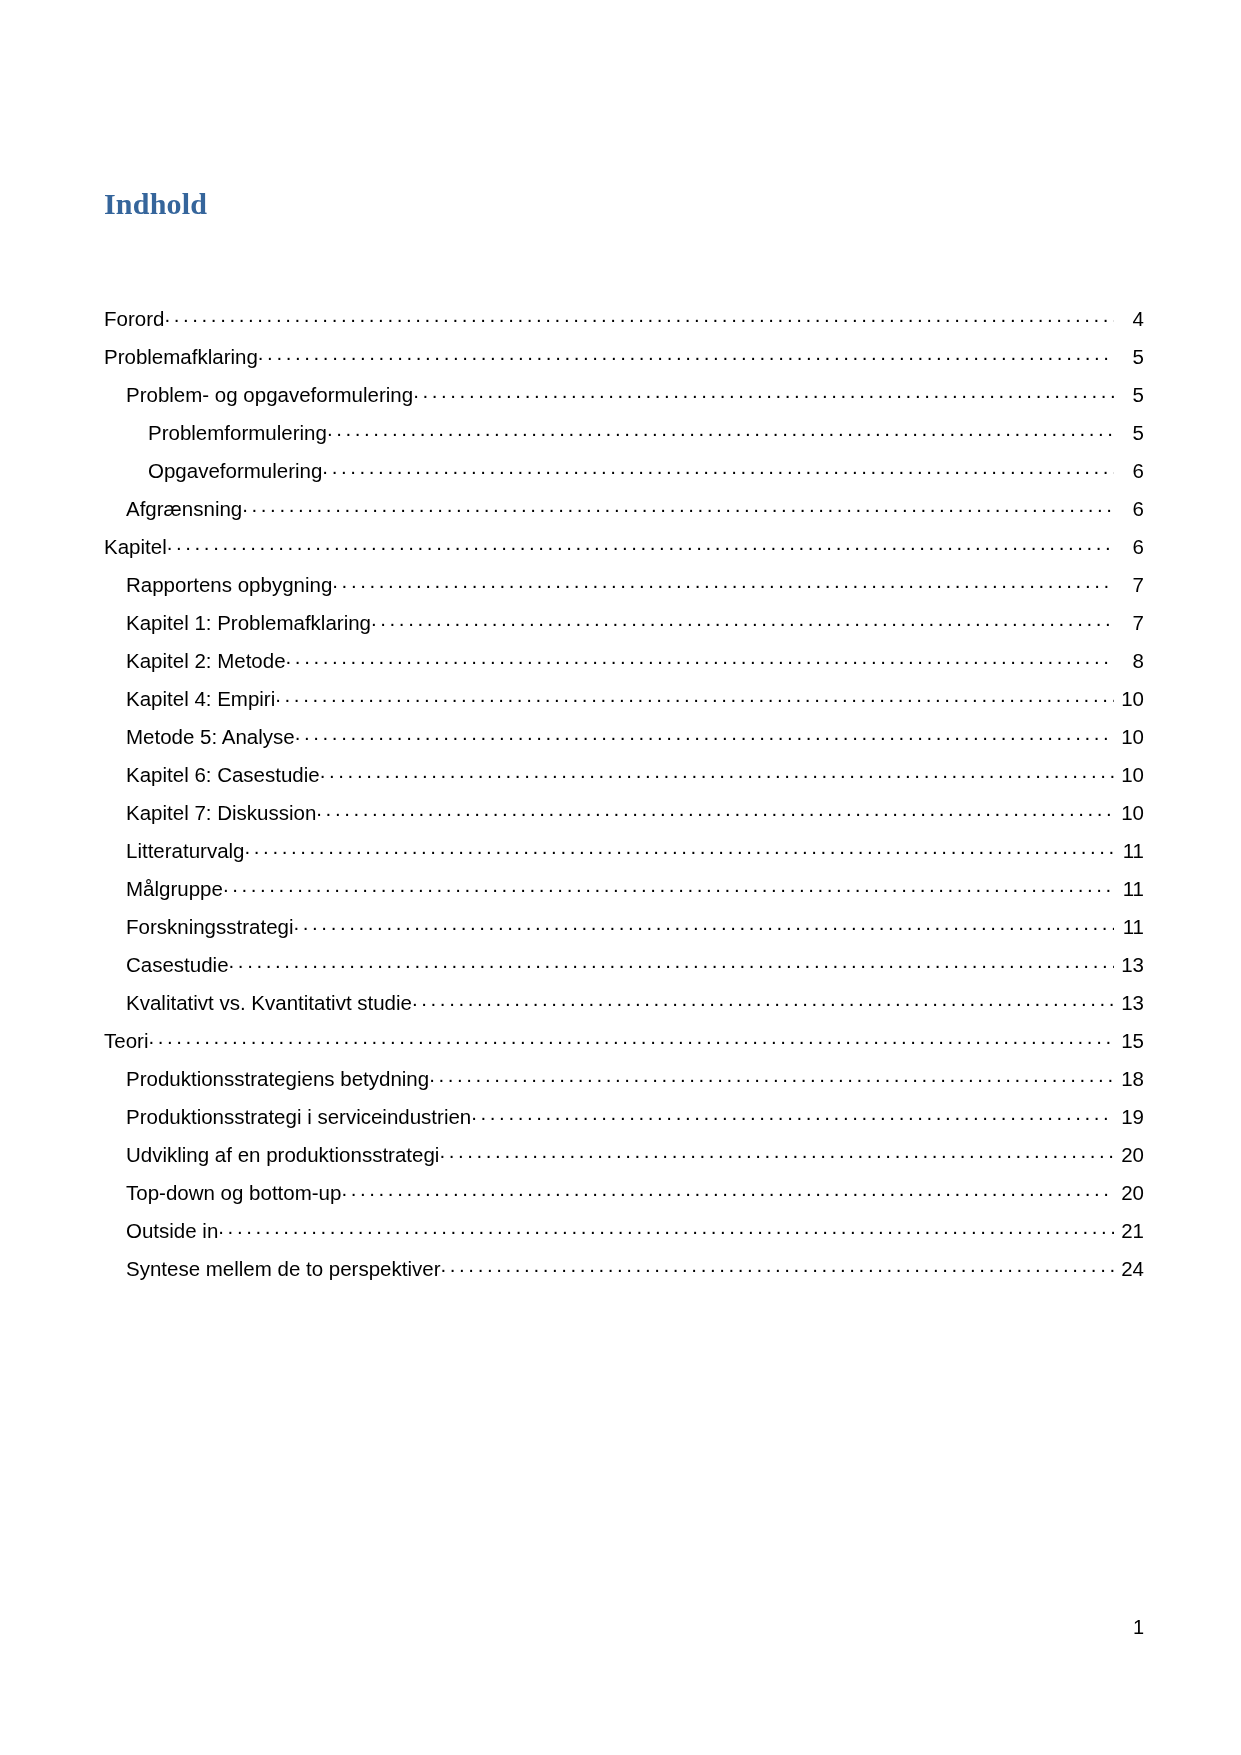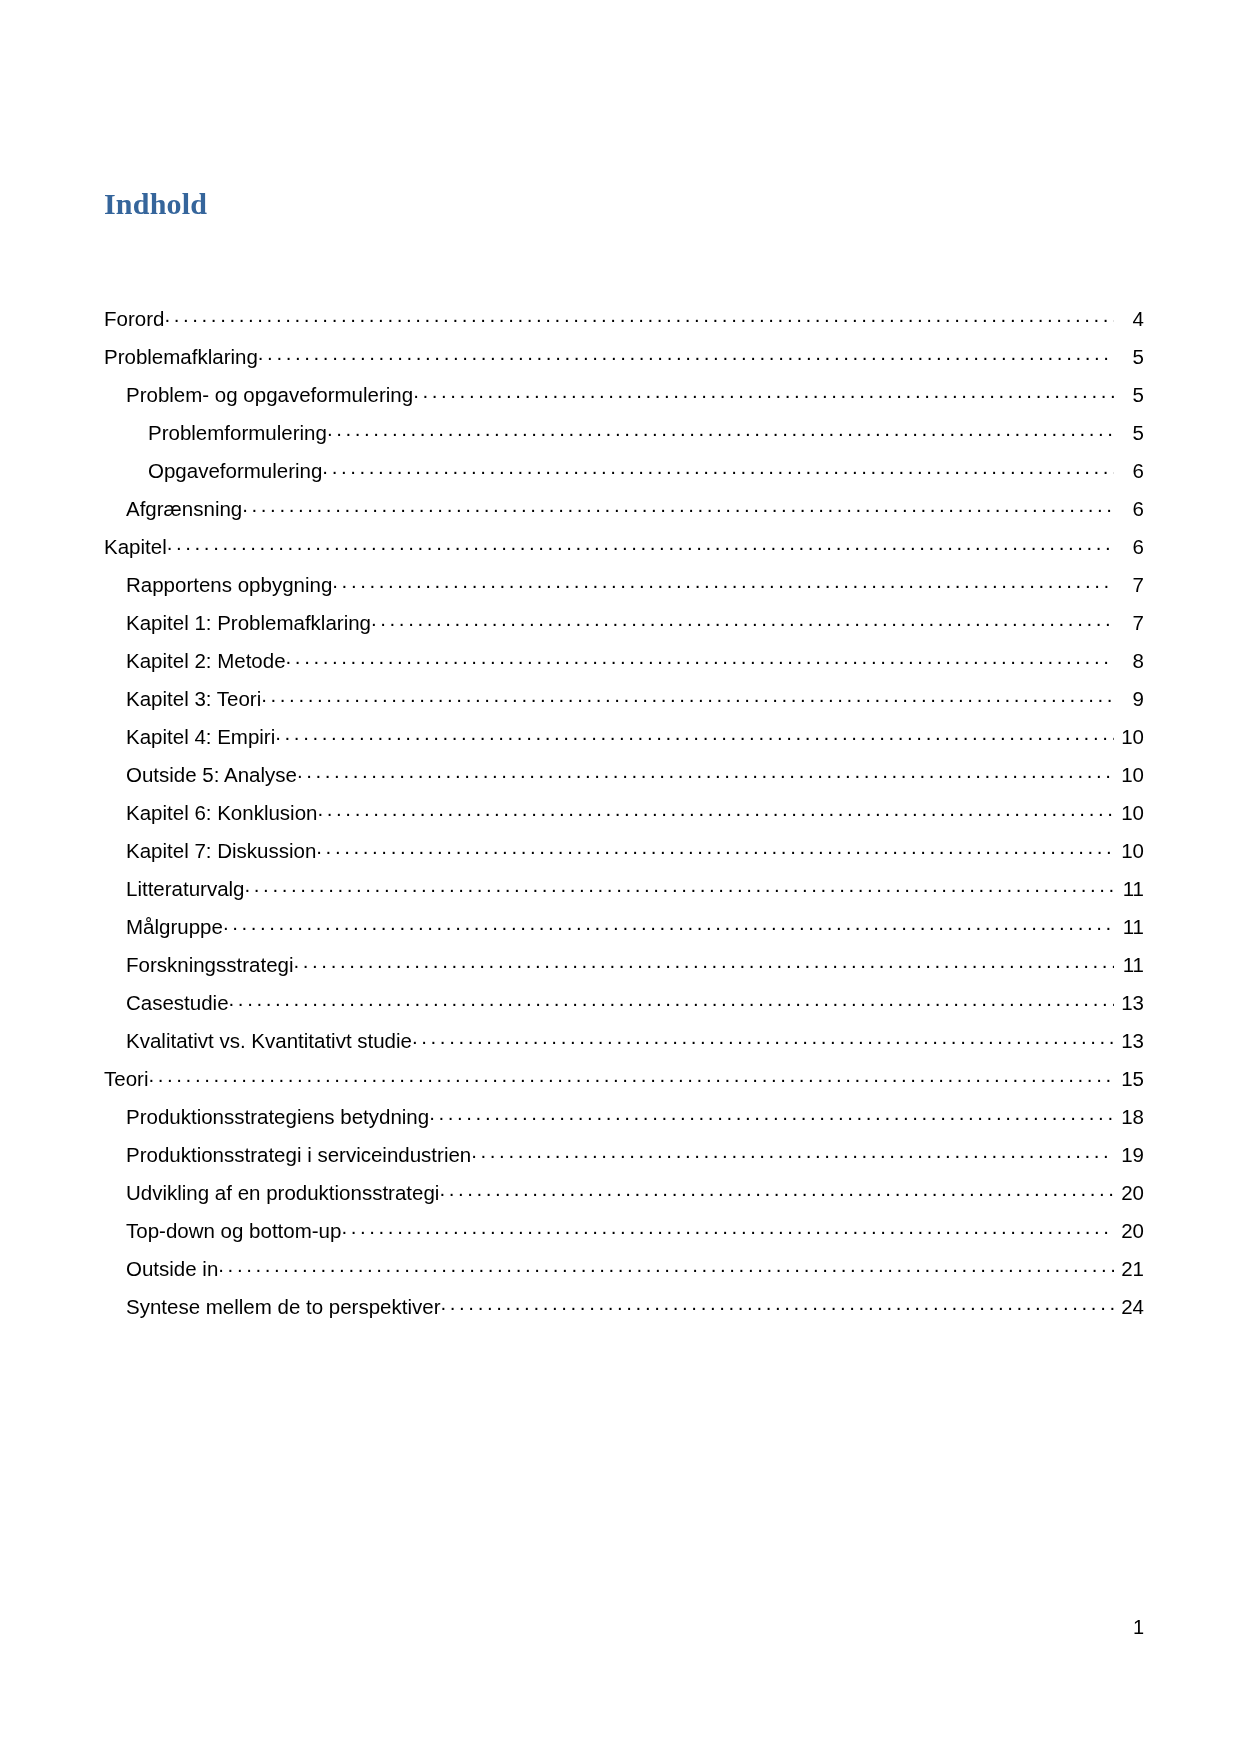--- a/index.html
+++ b/index.html
@@ -164,36 +164,31 @@
           <span class="toc-title sp">Kapitel 1: Problemafklaring</span>
           <span class="toc-dots"></span>
           <span class="toc-page">7</span>
         </li>
         <li class="toc-entry lvl2">
           <span class="toc-title sp">Kapitel 2: Metode</span>
           <span class="toc-dots"></span>
           <span class="toc-page">8</span>
         </li>
         <li class="toc-entry lvl2">
-          <span class="toc-title sp">Kapitel 3: Teori</span>
-          <span class="toc-dots"></span>
-          <span class="toc-page">9</span>
-        </li>
-        <li class="toc-entry lvl2">
           <span class="toc-title sp">Kapitel 4: Empiri</span>
           <span class="toc-dots"></span>
           <span class="toc-page">10</span>
         </li>
         <li class="toc-entry lvl2">
-          <span class="toc-title">Outside 5: Analyse</span>
-          <span class="toc-dots"></span>
-          <span class="toc-page">10</span>
-        </li>
-        <li class="toc-entry lvl2">
-          <span class="toc-title">Kapitel 6: Konklusion</span>
+          <span class="toc-title">Metode 5: Analyse</span>
+          <span class="toc-dots"></span>
+          <span class="toc-page">10</span>
+        </li>
+        <li class="toc-entry lvl2">
+          <span class="toc-title">Kapitel 6: Casestudie</span>
           <span class="toc-dots"></span>
           <span class="toc-page">10</span>
         </li>
         <li class="toc-entry lvl2">
           <span class="toc-title sp">Kapitel 7: Diskussion</span>
           <span class="toc-dots"></span>
           <span class="toc-page">10</span>
         </li>
         <li class="toc-entry lvl2">
           <span class="toc-title">Litteraturvalg</span>

